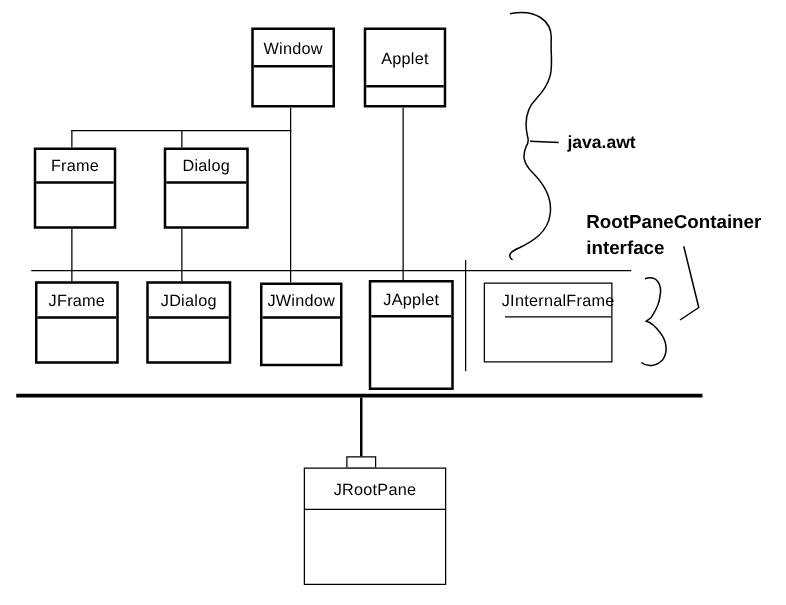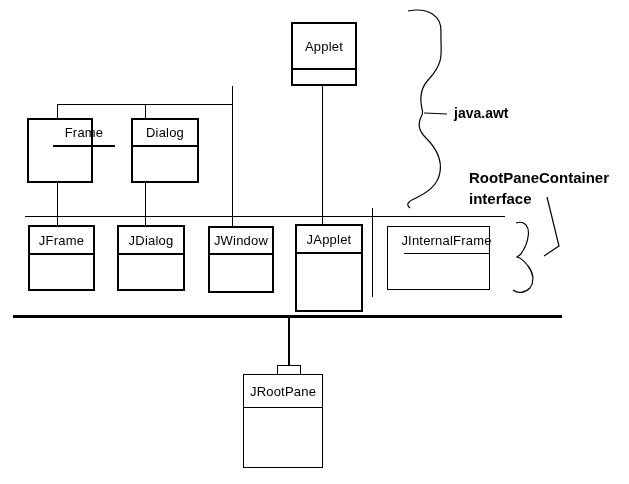--- a/index.html
+++ b/index.html
@@ -57,26 +57,29 @@
   <div class="vline" style="left:232px; top:86px; width:1px; height:140px;"></div>
   <div class="vline" style="left:322px; top:86px; width:1px; height:139px;"></div>
   <div class="vline" style="left:57px; top:183px; width:1px; height:43px;"></div>
   <div class="vline" style="left:145px; top:183px; width:1px; height:43px;"></div>
   <div class="hline" style="left:25px; top:216px; width:480px; height:1px;"></div>
   <div class="vline" style="left:372px; top:208px; width:1px; height:89px;"></div>
   <div class="hline" style="left:13px; top:315px; width:549px; height:3px;"></div>
   <div class="vline" style="left:288px; top:318px; width:2px; height:48px;"></div>
   <div class="box thin" style="left:277px; top:365px; width:24px; height:10px;"></div>
 
+  <div class="box" style="left:201px; top:22px; width:67px; height:64px;">
+    <div class="bt" style="height:30px;">Window</div>
+  </div>
   <div class="box" style="left:291px; top:22px; width:66px; height:64px;">
     <div class="bt" style="height:46px;">Applet</div>
   </div>
 
   <div class="box" style="left:27px; top:118px; width:66px; height:65px;">
-    <div class="bt" style="height:27px;margin-left:24px;">Frame</div>
+    <div class="bt" style="height:27px;">Frame</div>
   </div>
   <div class="box" style="left:131px; top:118px; width:68px; height:65px;">
     <div class="bt" style="height:27px;">Dialog</div>
   </div>
 
   <div class="box" style="left:28px; top:225px; width:67px; height:66px;">
     <div class="bt" style="height:28px;">JFrame</div>
   </div>
   <div class="box" style="left:117px; top:225px; width:68px; height:66px;">
     <div class="bt" style="height:28px;">JDialog</div>
@@ -84,21 +87,21 @@
   <div class="box" style="left:208px; top:226px; width:66px; height:67px;">
     <div class="bt" style="height:27px;">JWindow</div>
   </div>
   <div class="box" style="left:295px; top:224px; width:68px; height:88px;">
     <div class="bt" style="height:28px;">JApplet</div>
   </div>
   <div class="box thin" style="left:387px; top:226px; width:103px; height:64px;padding-left:16px;">
     <div class="bt" style="height:27px;">JInternalFrame</div>
   </div>
 
-  <div class="box thin" style="left:243px; top:374px; width:80px; height:94px;">
+  <div class="box thin" style="left:243px; top:374px; width:114px; height:94px;">
     <div class="bt" style="height:33px;">JRootPane</div>
   </div>
 
   <svg class="overlay" viewBox="0 0 629 484">
     <path d="M 408 11
          C 428 7, 442 16, 441 32
          C 440 50, 446 61, 429 79
          C 420 88, 420 100, 422 109
          C 423 112, 423 114, 421 117
          C 418 124, 418 130, 426 138

